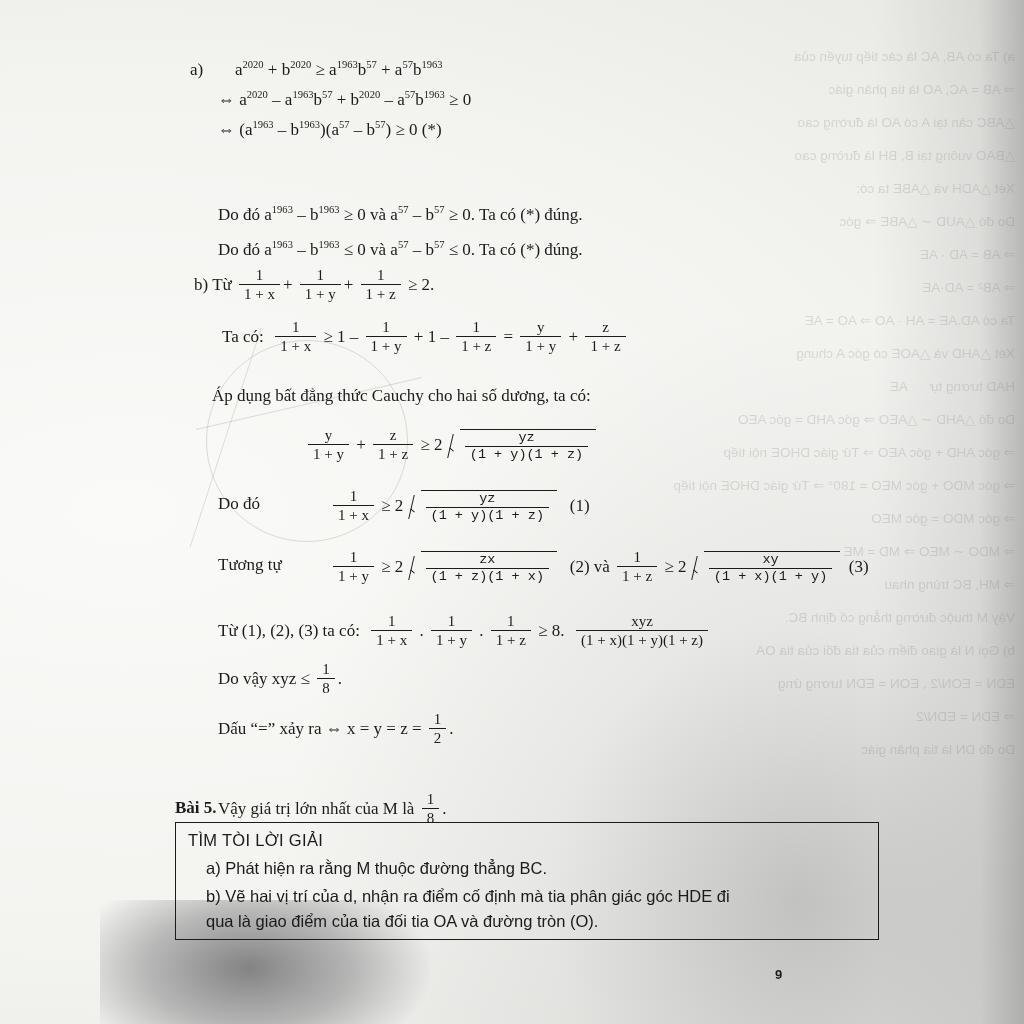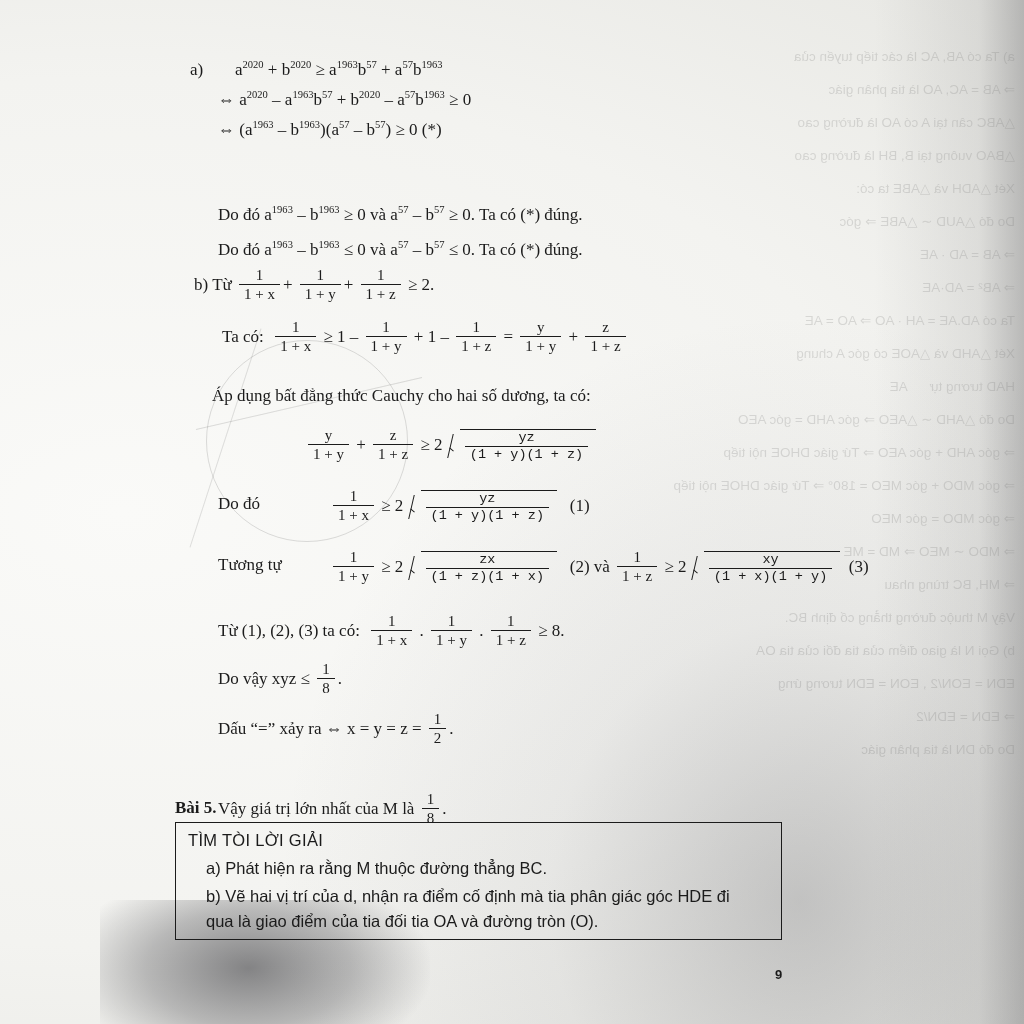--- a/index.html
+++ b/index.html
@@ -82,21 +82,21 @@
   }
   .sqrt > .inner{
     display:inline-block;border-top:1.1px solid #1b1b1b;padding:1px 5px 0 2px;
   }
   
   .bai5{
     position:absolute;left:175px;top:798px;font-size:17px;font-weight:bold;
     font-family:"Liberation Serif", serif;
   }
   .box{
-    position:absolute;left:175px;top:822px;width:607px;height:118px;
+    position:absolute;left:175px;top:822px;width:704px;height:118px;
     border:1.6px solid #1b1b1b;
     box-sizing:border-box;
     font-family:"Liberation Sans", sans-serif;
   }
   .box .hdr{font-size:16.5px;padding:8px 0 2px 12px;letter-spacing:.3px;}
   .box .li{font-size:16.5px;padding:4px 10px 0 30px;line-height:25px;}
   .box .li2{font-size:16.5px;padding:3px 10px 0 30px;line-height:25px;}
   .pageno{position:absolute;left:775px;top:967px;font-size:13px;font-weight:bold;font-family:"Liberation Sans",sans-serif;}
 </style>
 </head>
@@ -267,20 +267,24 @@
       </span> .
       <span class="frac">
         <span class="num">1</span>
         <span class="den">1 + y</span>
       </span> .
       <span class="frac">
         <span class="num">1</span>
         <span class="den">1 + z</span>
       </span>
       <span>≥ 8.</span>&nbsp;
+      <span class="frac">
+        <span class="num">xyz</span>
+        <span class="den">(1 + x)(1 + y)(1 + z)</span>
+      </span>
     </div>
 
     <div class="blk ln" style="left:218px;top:662px;">
       <span>Do vậy xyz ≤</span>
       <span class="frac">
         <span class="num">1</span>
         <span class="den">8</span>
       </span><span>.</span>
     </div>
 

